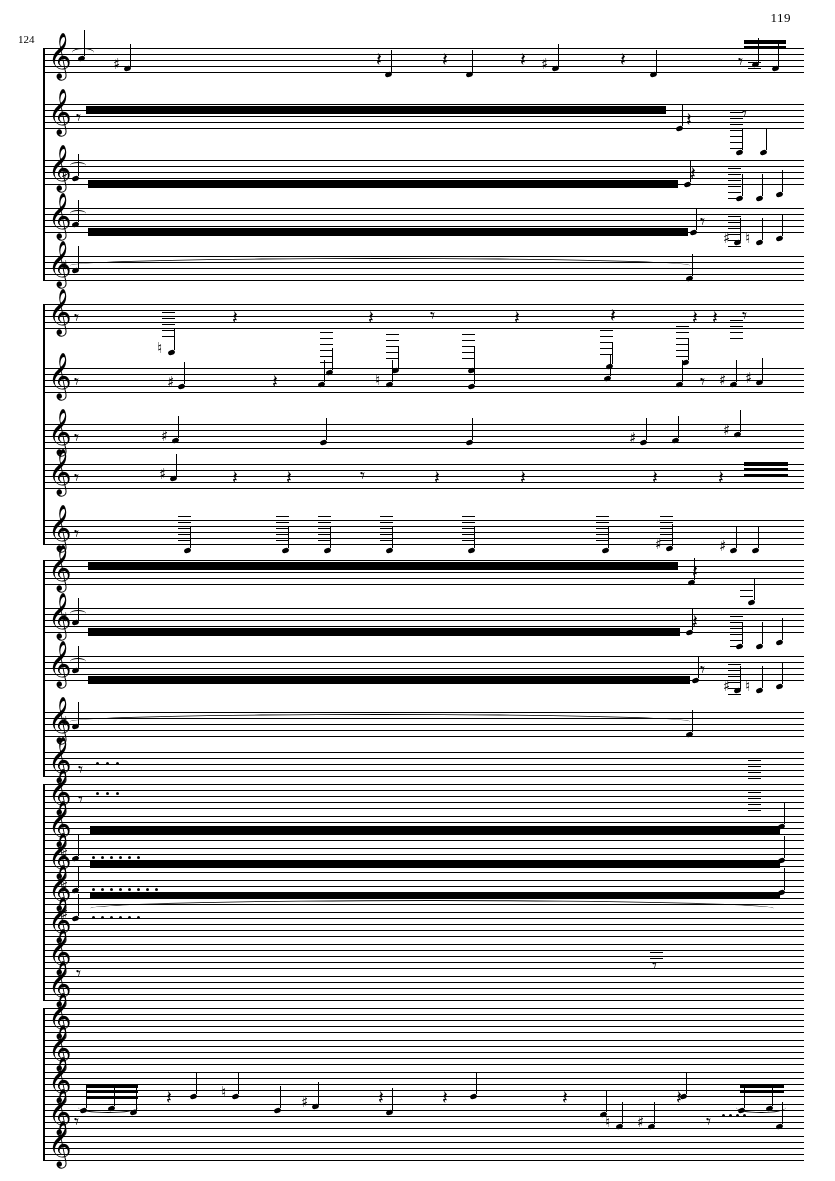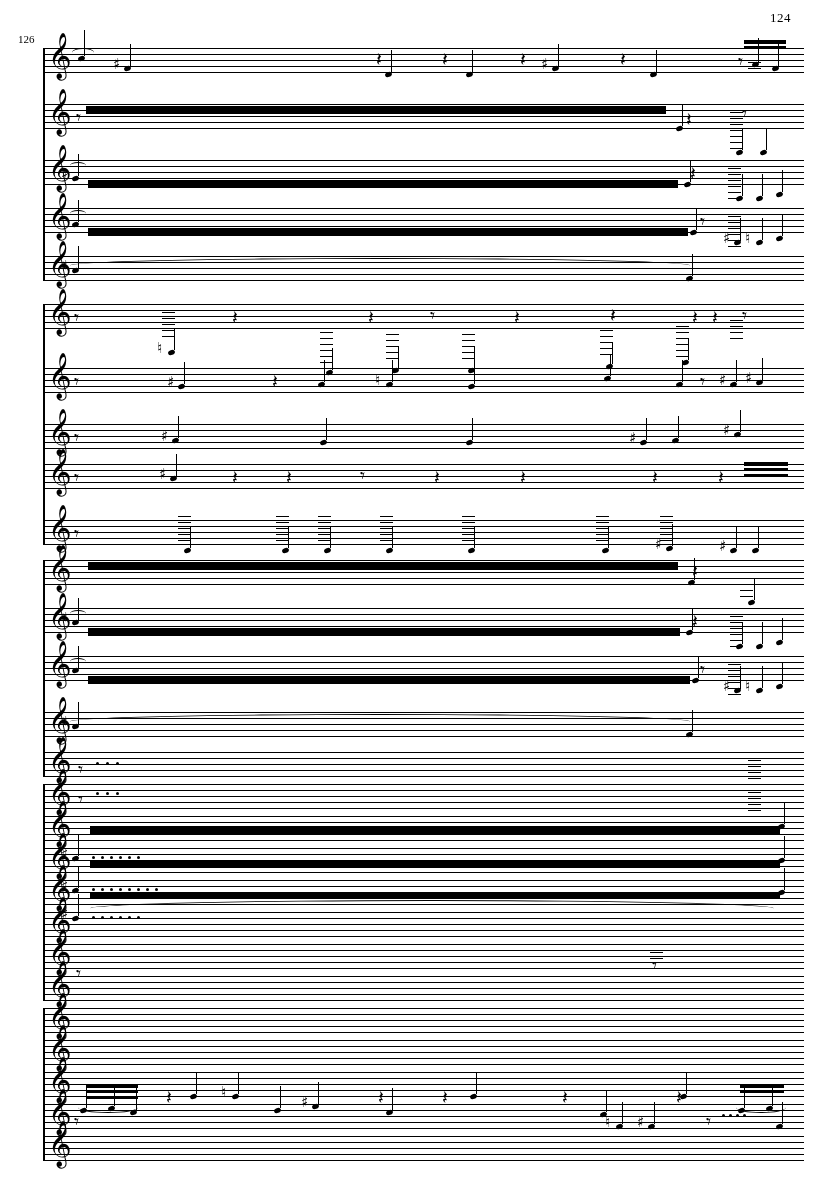--- a/index.html
+++ b/index.html
@@ -123,22 +123,22 @@
   .slur.down {
     border-top: none;
     border-bottom: 1px solid #000;
   }
 </style>
 </head>
 <body>
 
 <div class="page">
 
-  <div class="page-number">124</div>
-  <div class="measure-number">126</div>
+  <div class="page-number">119</div>
+  <div class="measure-number">124</div>
 
   <div id="staves">
       <div class="barline-left" style="top: 48px; height: 25px;"></div>
       <div class="staff" style="top: 48px;">
         <div class="line l0"></div>
         <div class="line l1"></div>
         <div class="line l2"></div>
         <div class="line l3"></div>
         <div class="line l4"></div>
         <div class="clef" style="left: 4px; top: -13px;">𝄞</div>

